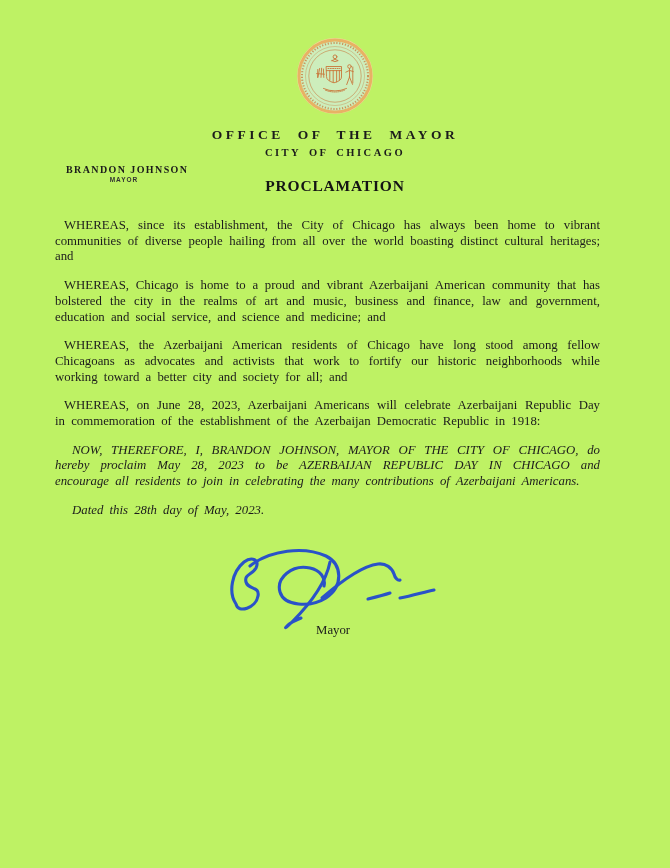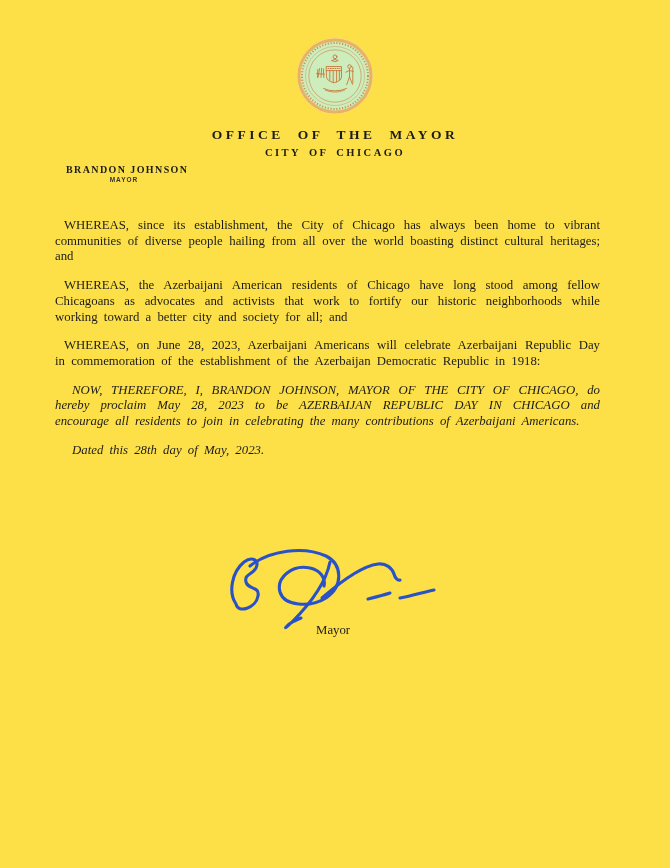--- a/index.html
+++ b/index.html
@@ -4,21 +4,21 @@
 <style>
   * { margin: 0; padding: 0; box-sizing: border-box; }
   html, body { background: #ffffff; }
   body {
     width: 670px; height: 868px;
     position: relative;
     overflow: hidden;
     font-family: "Liberation Serif", serif;
     color: #1f1f1f;
   }
-  .page { position: absolute; inset: 0; background: #fde047; }
+  .page { position: absolute; inset: 0; background: #bef264; }
 
   
   .seal { position: absolute; left: 296px; top: 37px; width: 78px; height: 78px; }
 
   
   .office-line {
     position: absolute; top: 127px; left: 0; width: 100%;
     text-align: center; font-weight: bold; font-size: 13.5px;
     letter-spacing: 3.5px; word-spacing: 7px; color: #1b1b1b;
   }
@@ -107,23 +107,25 @@
   </div>
 
   <div class="office-line">OFFICE OF THE MAYOR</div>
   <div class="city-line">CITY OF CHICAGO</div>
 
   <div class="official-block">
     <div class="official-name">BRANDON JOHNSON</div>
     <div class="official-title">MAYOR</div>
   </div>
 
+  <div class="doc-title">PROCLAMATION</div>
 
   <div class="body-text">
     <p>WHEREAS, since its establishment, the City of Chicago has always been home to vibrant communities of diverse people hailing from all over the world boasting distinct cultural heritages; and</p>
+    <p>WHEREAS, Chicago is home to a proud and vibrant Azerbaijani American community that has bolstered the city in the realms of art and music, business and finance, law and government, education and social service, and science and medicine; and</p>
     <p>WHEREAS, the Azerbaijani American residents of Chicago have long stood among fellow Chicagoans as advocates and activists that work to fortify our historic neighborhoods while working toward a better city and society for all; and</p>
     <p>WHEREAS, on June 28, 2023, Azerbaijani Americans will celebrate Azerbaijani Republic Day in commemoration of the establishment of the Azerbaijan Democratic Republic in 1918:</p>
     <p class="more-indent">NOW, THEREFORE, I, BRANDON JOHNSON, MAYOR OF THE CITY OF CHICAGO, do hereby proclaim May 28, 2023 to be AZERBAIJAN REPUBLIC DAY IN CHICAGO and encourage all residents to join in celebrating the many contributions of Azerbaijani Americans.</p>
     <p class="more-indent dated">Dated this 28th day of May, 2023.</p>
   </div>
 
   <svg class="signature-svg" viewBox="0 0 224 90" aria-hidden="true">
 
     <path d="M10,58 C2,46 6,26 18,16 C26,10 34,14 30,22 C26,29 18,28 20,36 C22,44 34,40 32,50 C30,62 12,68 10,58"></path>
 

